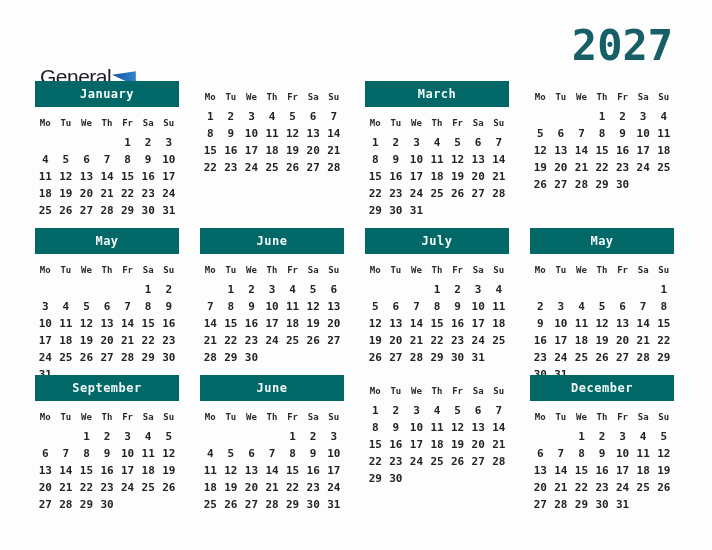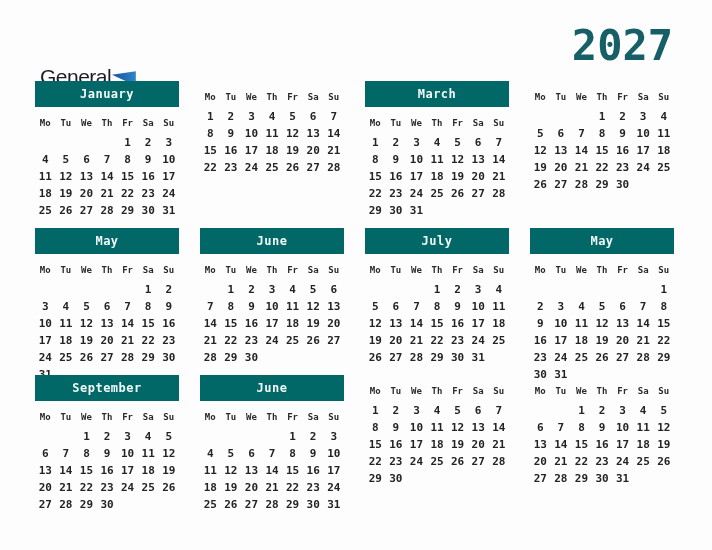--- a/index.html
+++ b/index.html
@@ -768,20 +768,23 @@
           <span class="day"></span>
           <span class="day"></span>
           <span class="day"></span>
           <span class="day"></span>
           <span class="day"></span>
         </div>
       </div>
   </div>
 
   <div class="month">
+    <div class="month-header">
+      <span class="month-title">December</span>
+    </div>
     <div class="weekday-row">
         <span class="wd">Mo</span>
         <span class="wd">Tu</span>
         <span class="wd">We</span>
         <span class="wd">Th</span>
         <span class="wd">Fr</span>
         <span class="wd">Sa</span>
         <span class="wd">Su</span>
       </div>
     <div>

